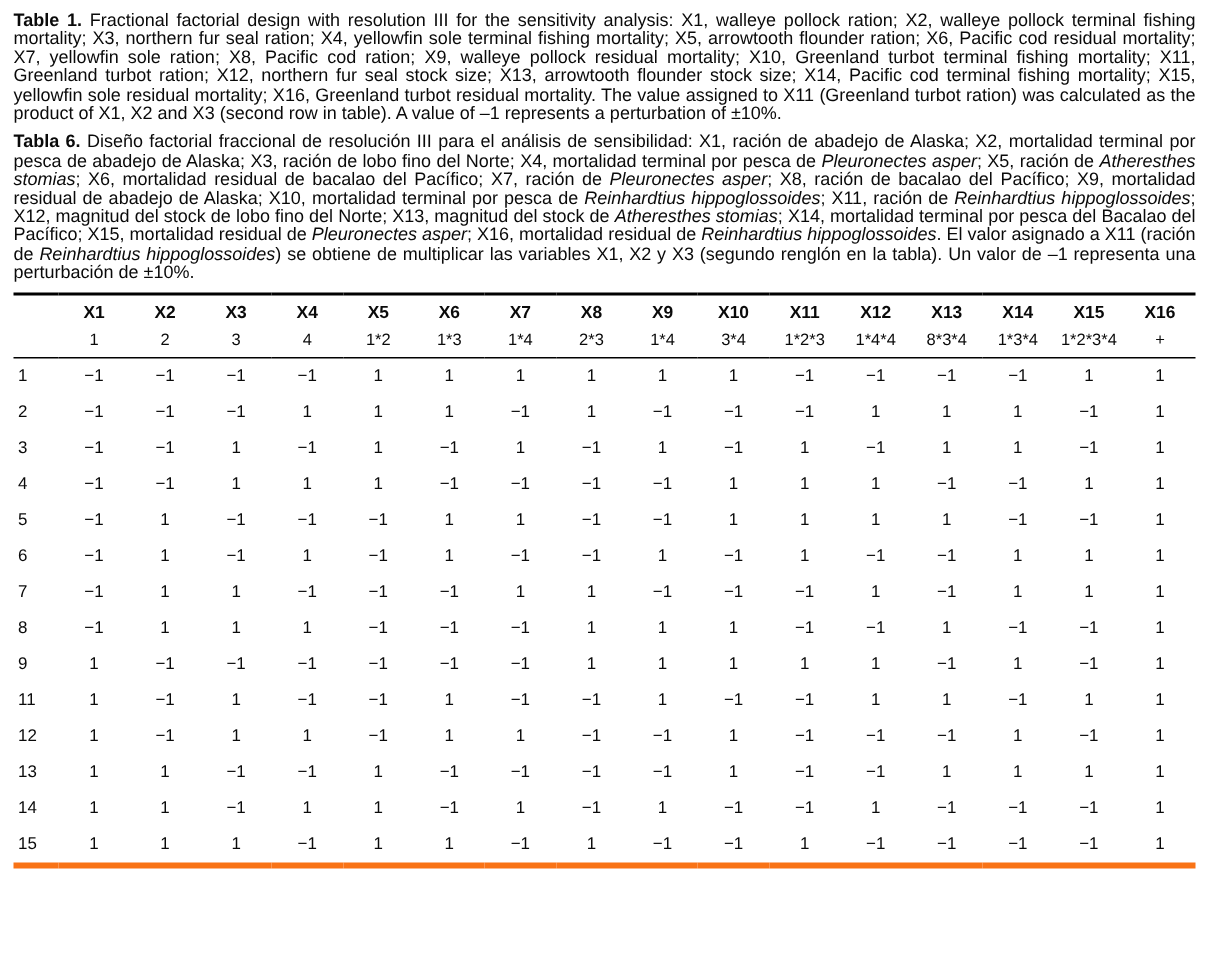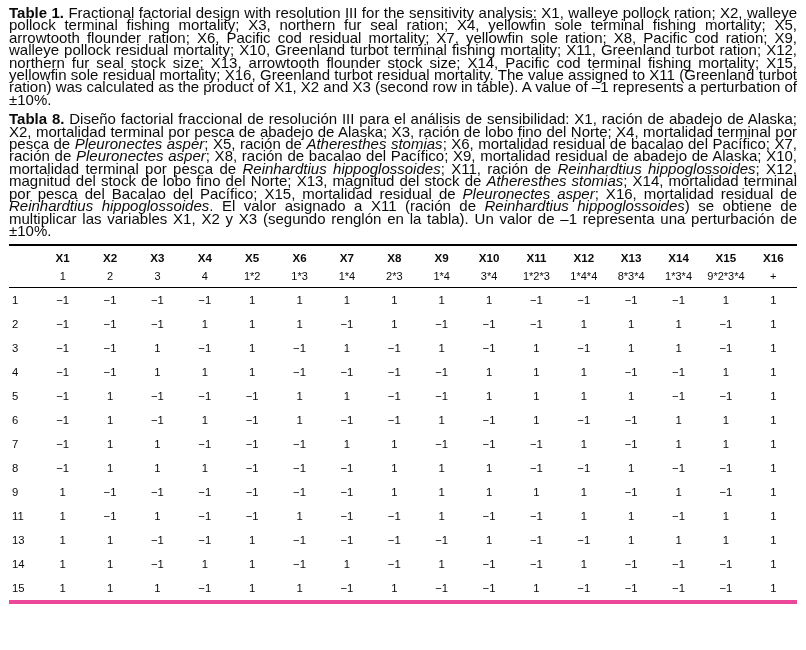--- a/index.html
+++ b/index.html
@@ -8,33 +8,33 @@
     width: 806px;
     height: 650px;
     background: #ffffff;
     color: #0a0a0a;
     font-family: "Liberation Sans", sans-serif;
     overflow: hidden;
   }
   .page { padding: 7px 9px 0 9px; }
 
   .caption {
-    font-size: 15px;
+    font-size: 12px;
     line-height: 12.4px;
     text-align: justify;
     margin: 0 0 7px 0;
   }
   .caption b { font-weight: bold; }
   .caption i { font-style: italic; }
 
   table.design-table {
     width: 100%;
     border-collapse: collapse;
     border-top: 2px solid #000;
-    border-bottom: 4px solid #ec4899;
+    border-bottom: 4px solid #f97316;
     margin-top: 5px;
     table-layout: fixed;
   }
   thead tr.gen-row { border-bottom: 1.4px solid #000; }
 
   th, td {
     font-weight: normal;
     text-align: center;
     font-size: 11.3px;
     color: #0a0a0a;
@@ -47,21 +47,21 @@
   .run-col { width: 30px; text-align: left; padding-left: 3px; }
 </style>
 </head>
 <body>
 
 <div class="page">
 
   <p class="caption"><b>Table 1.</b>
     <span><span>Fractional factorial design with resolution III for the sensitivity analysis: X1, walleye pollock ration; X2, walleye pollock terminal fishing mortality; X3, northern fur seal ration; X4, yellowfin sole terminal fishing mortality; X5, arrowtooth flounder ration; X6, Pacific cod residual mortality; X7, yellowfin sole ration; X8, Pacific cod ration; X9, walleye pollock residual mortality; X10, Greenland turbot terminal fishing mortality; X11, Greenland turbot ration; X12, northern fur seal stock size; X13, arrowtooth flounder stock size; X14, Pacific cod terminal fishing mortality; X15, yellowfin sole residual mortality; X16, Greenland turbot residual mortality. The value assigned to X11 (Greenland turbot ration) was calculated as the product of X1, X2 and X3 (second row in table). A value of –1 represents a perturbation of ±10%.</span></span></p>
 
-  <p class="caption"><b>Tabla 8.</b>
+  <p class="caption"><b>Tabla 6.</b>
     <span><span>Diseño factorial fraccional de resolución III para el análisis de sensibilidad: X1, ración de abadejo de Alaska; X2, mortalidad terminal por pesca de abadejo de Alaska; X3, ración de lobo fino del Norte; X4, mortalidad terminal por pesca de </span><i>Pleuronectes asper</i><span>; X5, ración de </span><i>Atheresthes stomias</i><span>; X6, mortalidad residual de bacalao del Pacífico; X7, ración de </span><i>Pleuronectes asper</i><span>; X8, ración de bacalao del Pacífico; X9, mortalidad residual de abadejo de Alaska; X10, mortalidad terminal por pesca de </span><i>Reinhardtius hippoglossoides</i><span>; X11, ración de </span><i>Reinhardtius hippoglossoides</i><span>; X12, magnitud del stock de lobo fino del Norte; X13, magnitud del stock de </span><i>Atheresthes stomias</i><span>; X14, mortalidad terminal por pesca del Bacalao del Pacífico; X15, mortalidad residual de </span><i>Pleuronectes asper</i><span>; X16, mortalidad residual de </span><i>Reinhardtius hippoglossoides</i><span>. El valor asignado a X11 (ración de </span><i>Reinhardtius hippoglossoides</i><span>) se obtiene de multiplicar las variables X1, X2 y X3 (segundo renglón en la tabla). Un valor de –1 representa una perturbación de ±10%.</span></span></p>
 
   <table class="design-table">
     <thead>
       <tr class="var-row" id="var-row">
           <th class="run-col"></th>
           <th>X1</th>
           <th>X2</th>
           <th>X3</th>
           <th>X4</th>
@@ -87,21 +87,21 @@
           <th>1*2</th>
           <th>1*3</th>
           <th>1*4</th>
           <th>2*3</th>
           <th>1*4</th>
           <th>3*4</th>
           <th>1*2*3</th>
           <th>1*4*4</th>
           <th>8*3*4</th>
           <th>1*3*4</th>
-          <th>9*2*3*4</th>
+          <th>1*2*3*4</th>
           <th>+</th>
         </tr>
     </thead>
     <tbody id="table-body">
         <tr>
           <td class="run-col">1</td>
           <td>−1</td>
           <td>−1</td>
           <td>−1</td>
           <td>−1</td>
@@ -283,20 +283,39 @@
           <td>1</td>
           <td>−1</td>
           <td>−1</td>
           <td>1</td>
           <td>1</td>
           <td>−1</td>
           <td>1</td>
           <td>1</td>
         </tr>
         <tr>
+          <td class="run-col">12</td>
+          <td>1</td>
+          <td>−1</td>
+          <td>1</td>
+          <td>1</td>
+          <td>−1</td>
+          <td>1</td>
+          <td>1</td>
+          <td>−1</td>
+          <td>−1</td>
+          <td>1</td>
+          <td>−1</td>
+          <td>−1</td>
+          <td>−1</td>
+          <td>1</td>
+          <td>−1</td>
+          <td>1</td>
+        </tr>
+        <tr>
           <td class="run-col">13</td>
           <td>1</td>
           <td>1</td>
           <td>−1</td>
           <td>−1</td>
           <td>1</td>
           <td>−1</td>
           <td>−1</td>
           <td>−1</td>
           <td>−1</td>

